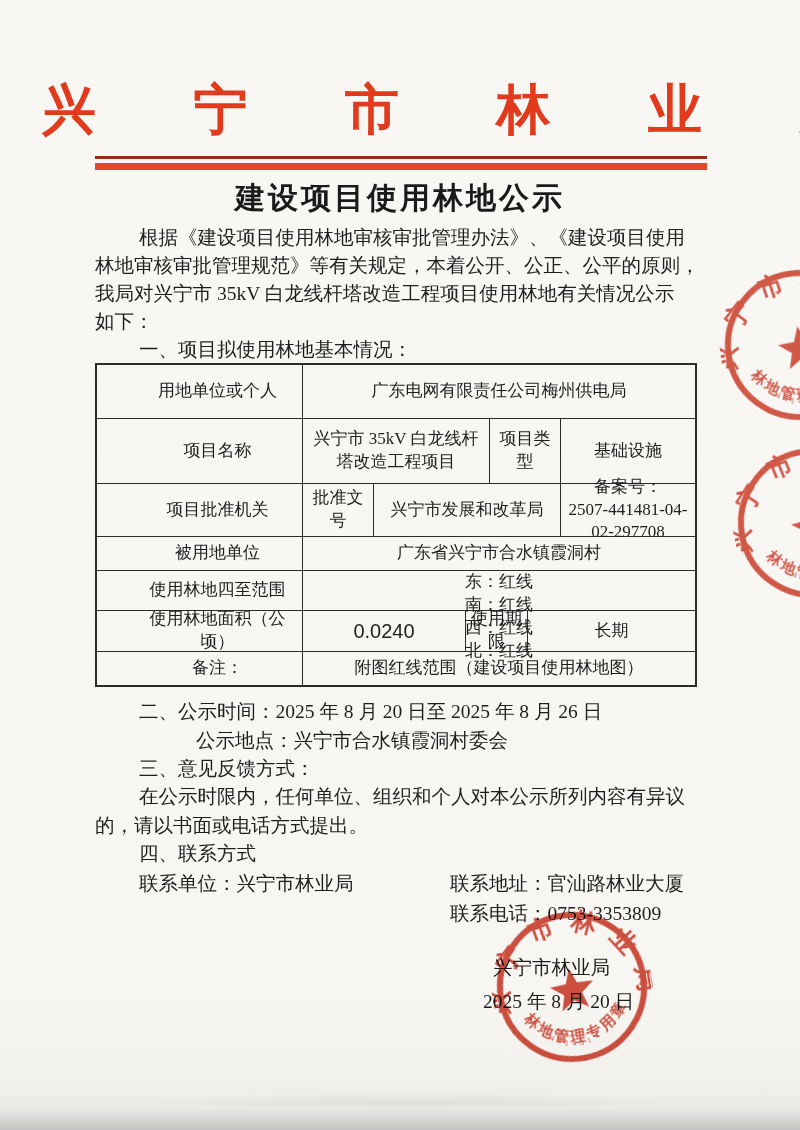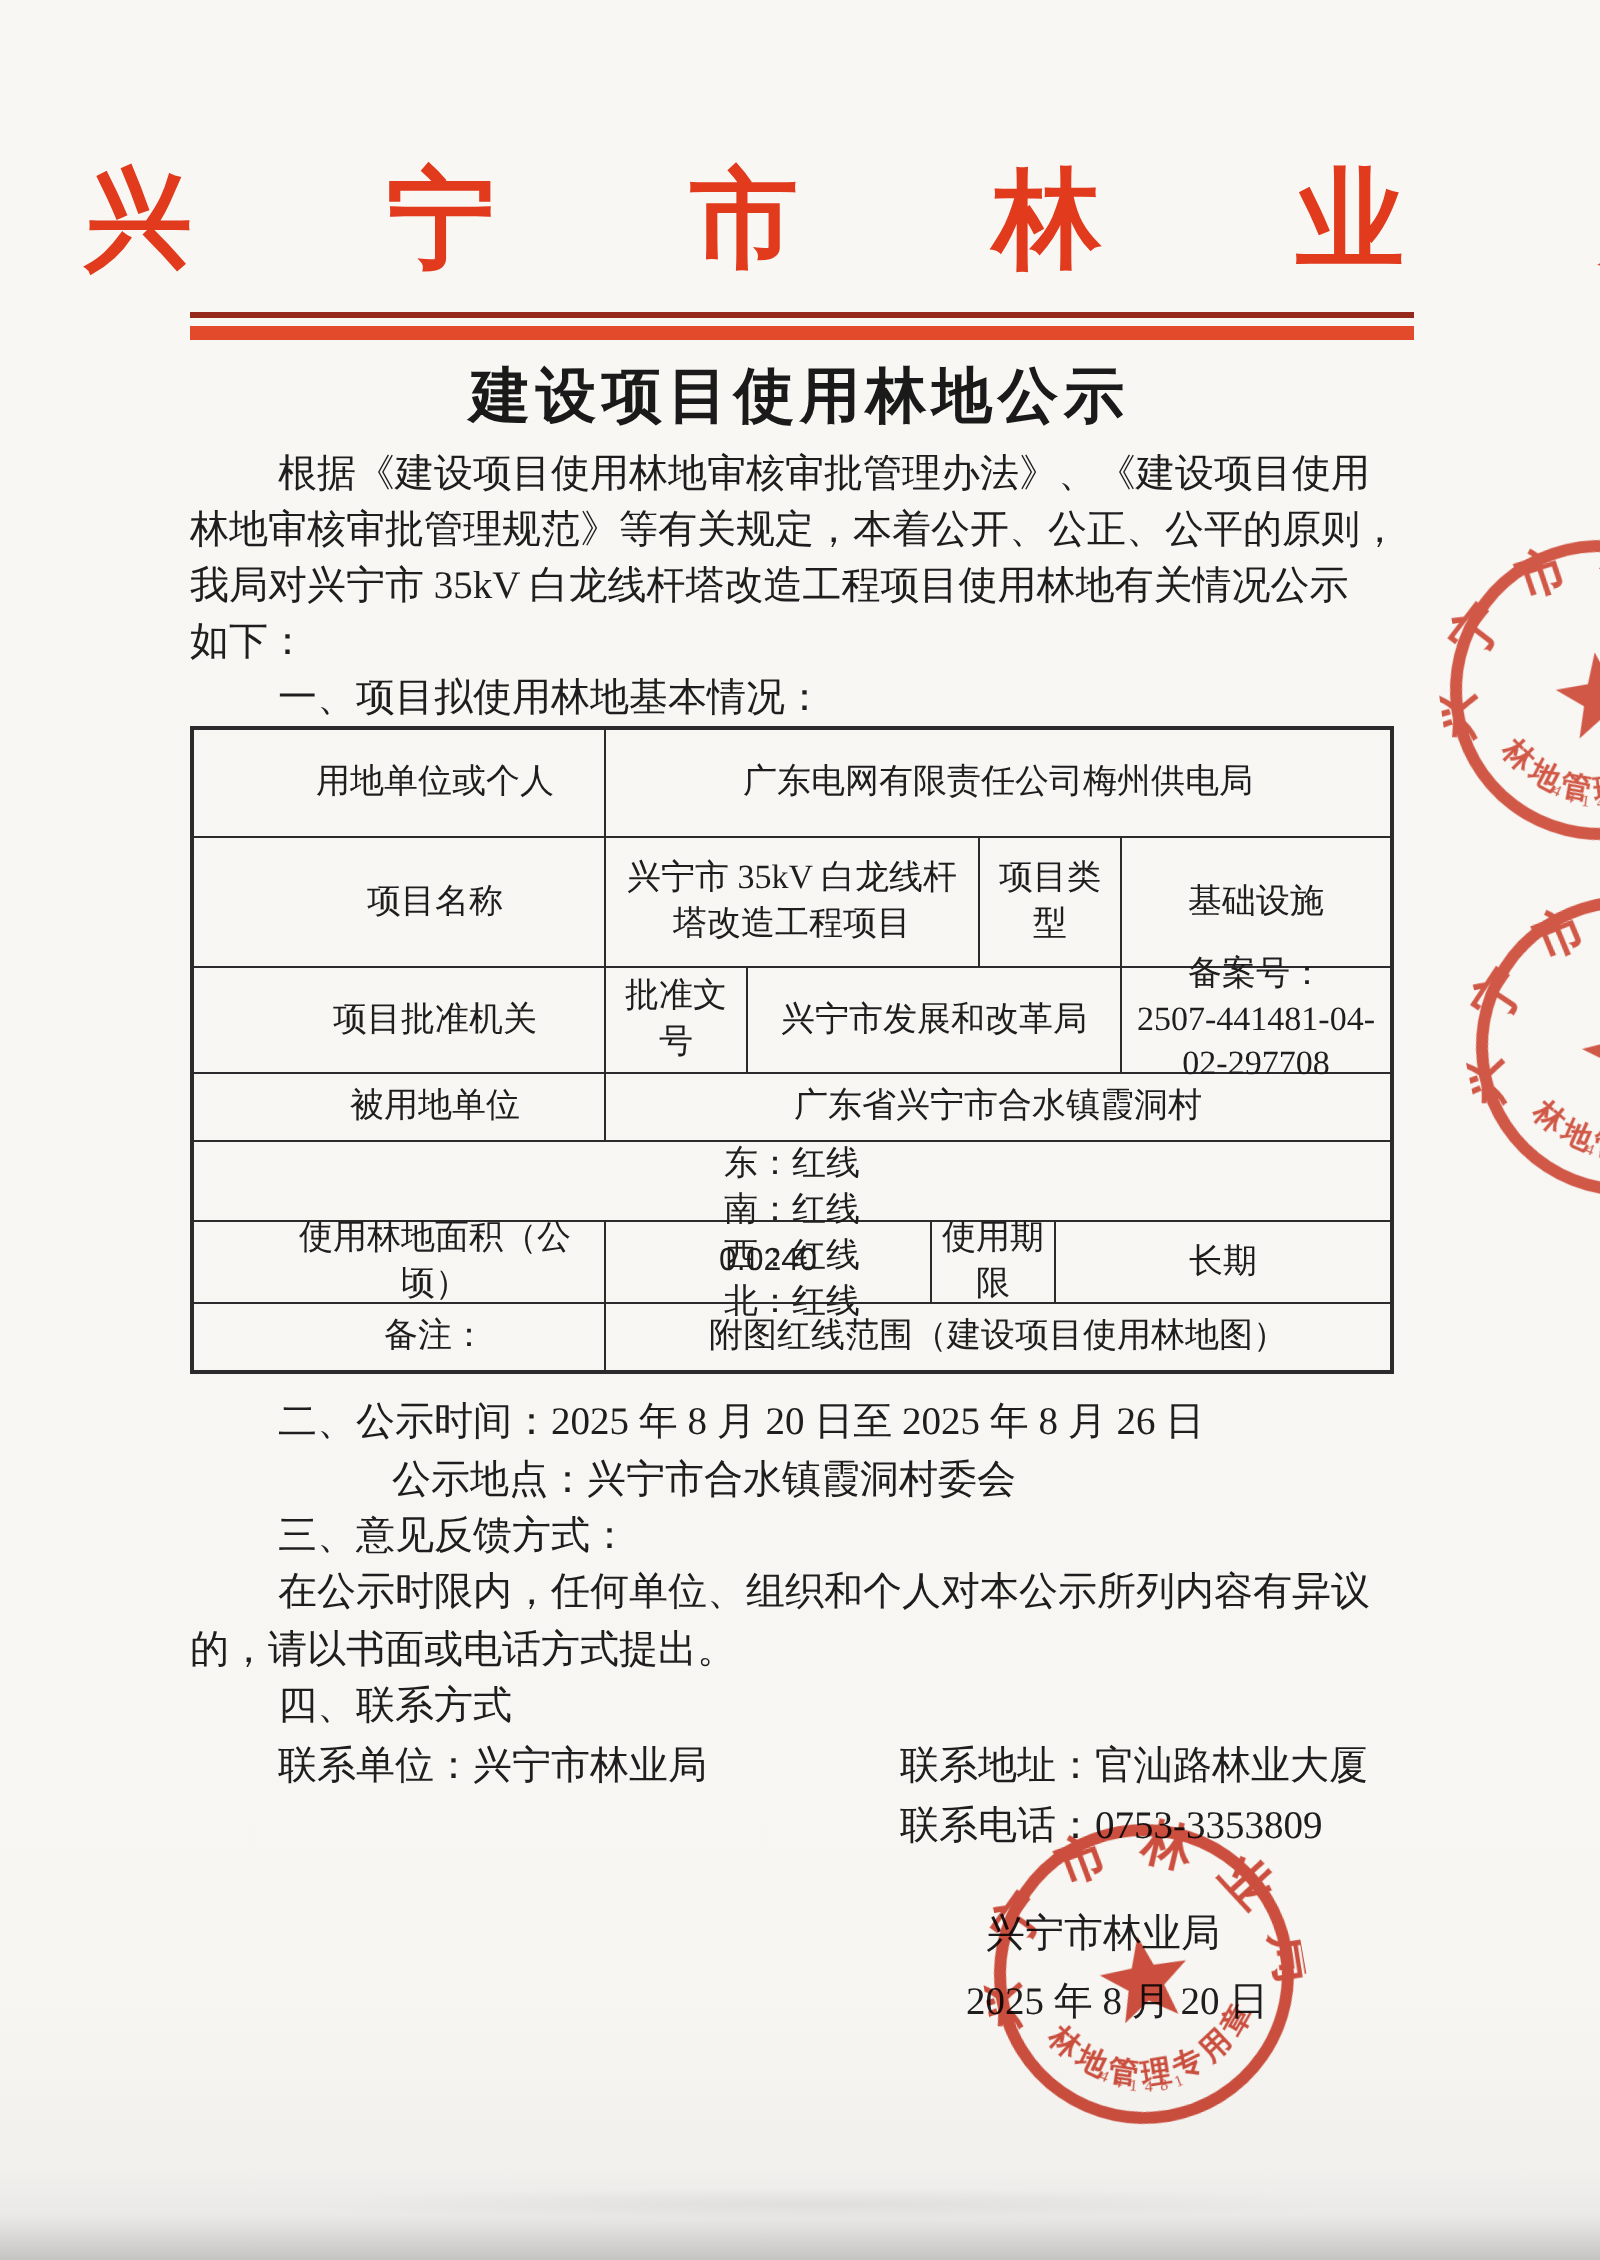--- a/index.html
+++ b/index.html
@@ -26,21 +26,21 @@
   .td{display:flex;flex-direction:column;align-items:center;justify-content:center;text-align:center;
       border-right:1.6px solid #2b2b2b;padding:1px 4px;box-sizing:border-box;line-height:1.35;}
   .td:last-child{border-right:none;}
   .w150{width:170px;flex:none;margin-left:36px;}
   .w187{width:187px;flex:none;text-align:center;}
   .w71{width:71px;flex:none;}
   .w163{width:163px;flex:none;}
   .w62{width:62px;flex:none;}
   .flex1{flex:1;}
   .bounds{flex-direction:column;justify-content:space-between;padding:0 16px;}
-  .num{font-family:"Liberation Sans","DejaVu Sans",sans-serif;font-size:16px;}
+  .num{font-family:"Liberation Sans","DejaVu Sans",sans-serif;font-size:20px;}
   
   .bl{font-size:19.5px;line-height:24px;white-space:nowrap;}
   
   .seal{mix-blend-mode:multiply;opacity:.88;filter:blur(.35px);}
   .seal svg{display:block;}
   
   .smudge{left:150px;top:1094px;width:520px;height:16px;border-radius:50%;
           background:radial-gradient(closest-side,rgba(60,60,60,.07),rgba(60,60,60,0));}
   .edge{left:0;top:1108px;width:800px;height:22px;
         background:linear-gradient(180deg,rgba(180,178,175,0) 0%,rgba(150,148,145,.25) 70%,rgba(140,138,135,.35) 100%);}
@@ -81,20 +81,21 @@
       <div class="td flex1">
         <div>备案号：</div>
         <div>2507-441481-04-02-297708</div>
       </div>
     </div>
     <div class="tr" style="height:33px">
       <div class="td w150">被用地单位</div>
       <div class="td flex1">广东省兴宁市合水镇霞洞村</div>
     </div>
     <div class="tr" style="height:39px">
+      <div class="td w150">使用林地四至范围</div>
       <div class="td flex1 bounds">
         <span>东：红线</span>
         <span>南：红线</span>
         <span>西：红线</span>
         <span>北：红线</span>
       </div>
     </div>
     <div class="tr" style="height:40px">
       <div class="td w150">使用林地面积（公顷）</div>
       <div class="td w163 num">0.0240</div>

